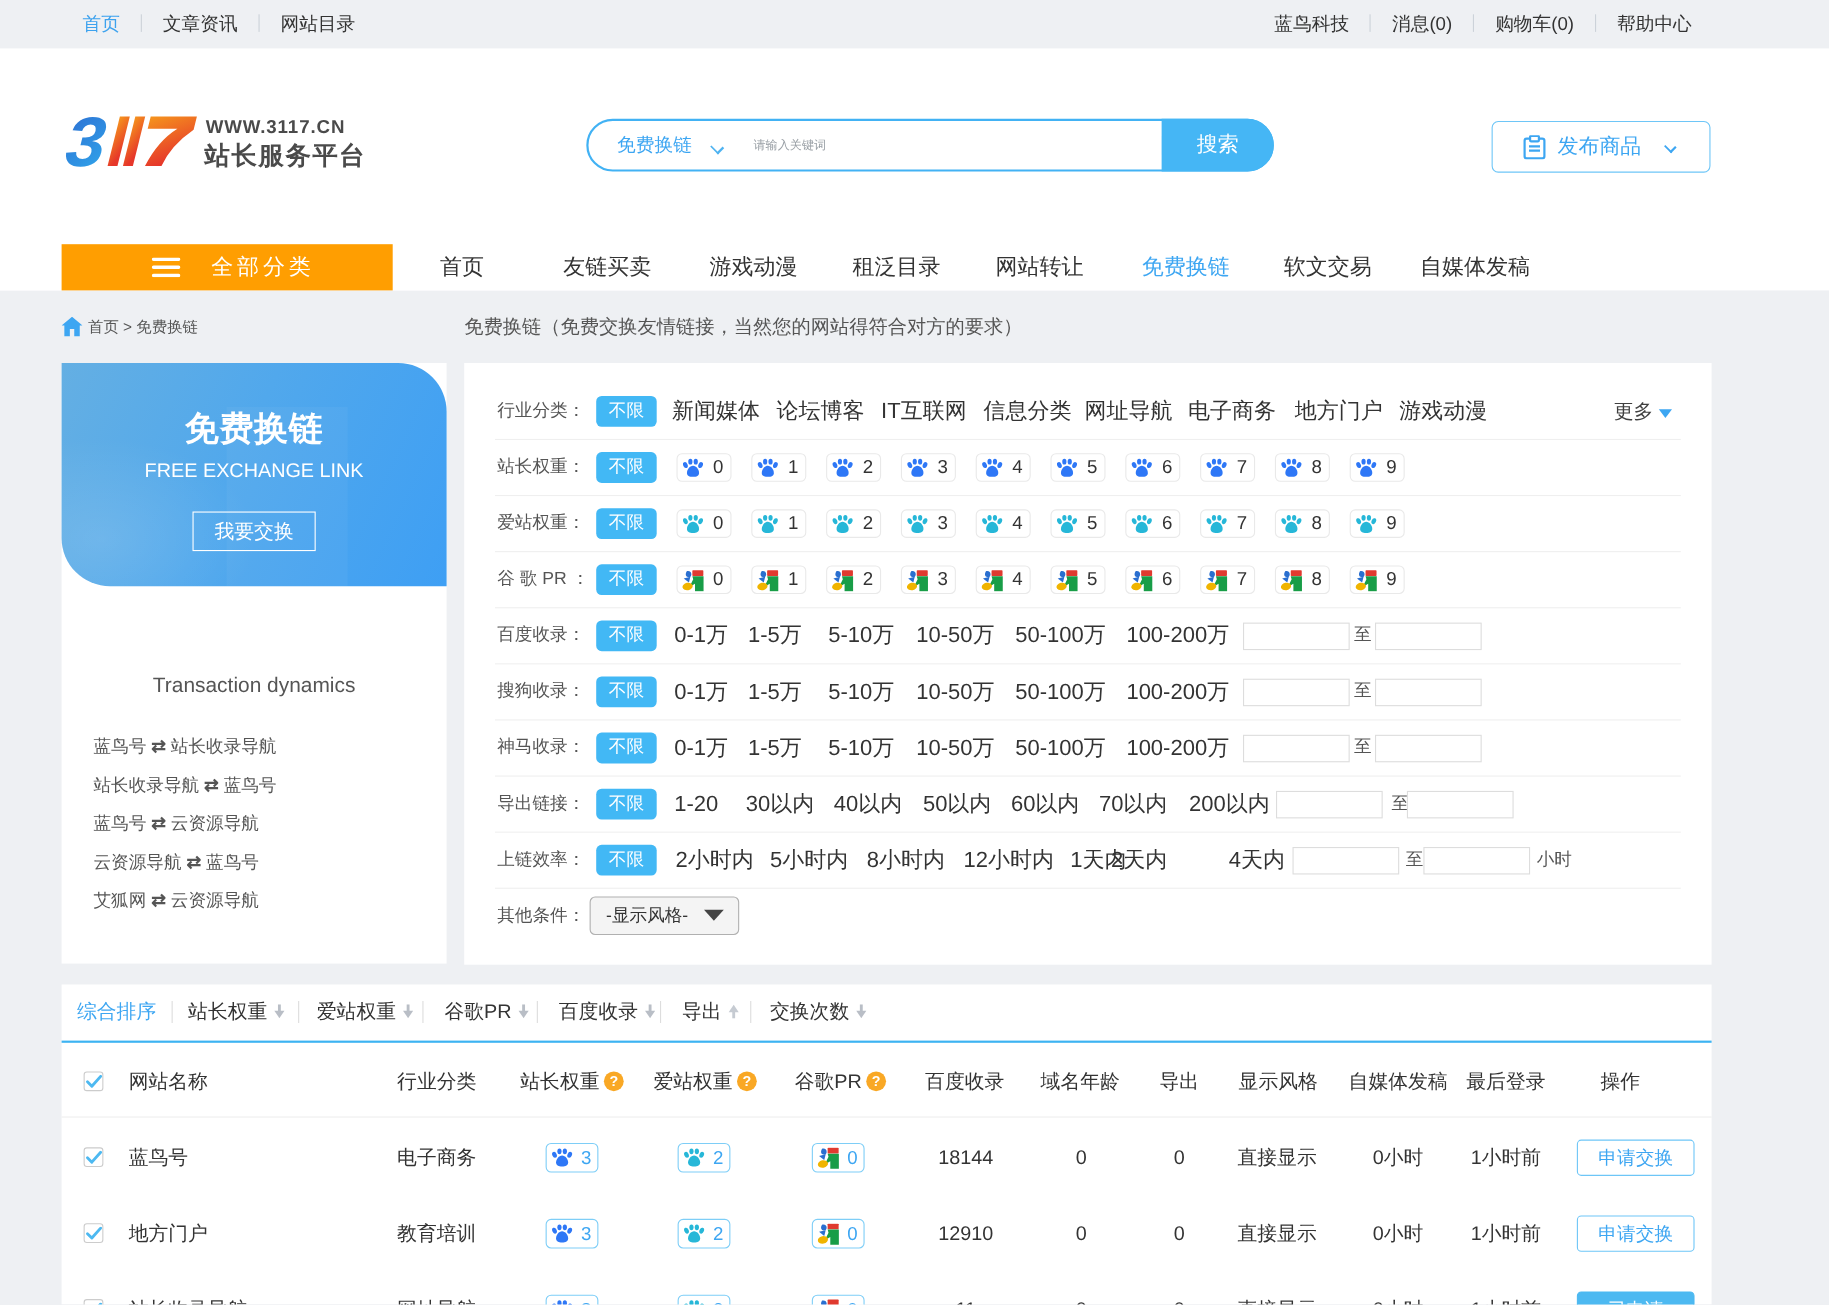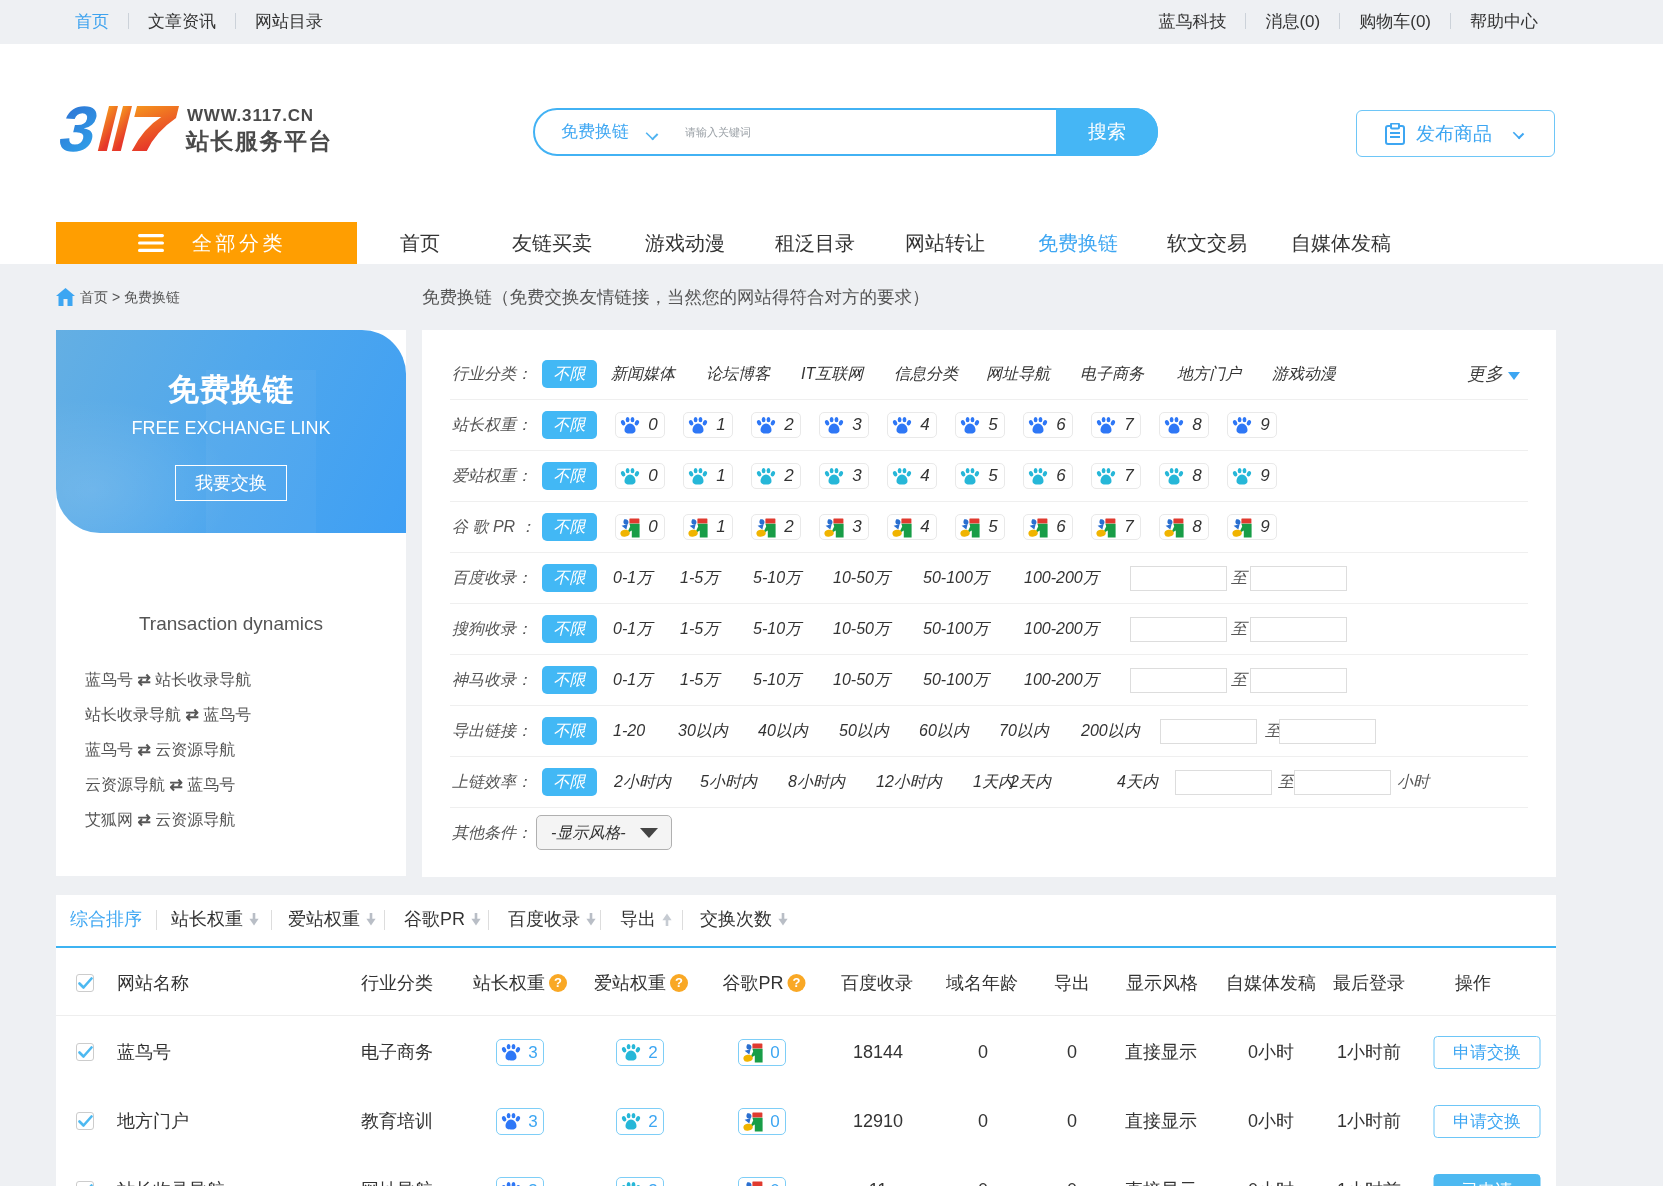--- a/index.html
+++ b/index.html
@@ -37,25 +37,25 @@
 .leftpanel { position:absolute; left:56px; top:330px; width:350px; height:546px; background:#fff; }
 .banner { position:absolute; left:0; top:0; width:350px; height:203px; border-radius:0 44px 0 44px; background:linear-gradient(115deg,#64afe3 0%,#51a8ec 45%,#3e9ff4 100%); overflow:hidden; }
 .banner .t1 { position:absolute; left:0; top:44px; width:100%; text-align:center; color:#fff; font-size:31px; font-weight:bold; letter-spacing:0.5px; line-height:1; }
 .banner .t2 { position:absolute; left:0; top:89px; width:100%; text-align:center; color:#fff; font-size:18px; line-height:1; }
 .banner .bbtn { position:absolute; left:119px; top:135px; width:112px; height:36px; border:1px solid #fff; color:#fff; font-size:18px; text-align:center; line-height:34px; }
 .dyn1 { position:absolute; left:0; top:238px; width:100%; text-align:center; font-size:24px; color:#333; }
 .dyn2 { position:absolute; left:0; top:283px; width:100%; text-align:center; font-size:19px; color:#555; }
 .dynlist { position:absolute; left:29px; top:332px; font-size:16px; color:#555; line-height:35px; }
 
 .rightpanel { position:absolute; left:422px; top:330px; width:1134px; height:547px; background:#fff; padding:19px 28px 0 28px; }
-.frow { position:relative; height:51px; border-bottom:1px solid #efefef;font-style:italic; }
+.frow { position:relative; height:51px; border-bottom:1px solid #efefef; }
 .frow.nb { border-bottom:none; }
 .frow .lab { position:absolute; left:2px; top:0; line-height:50px; font-size:16px; color:#555; }
 .bx { position:absolute; top:11px; width:55px; height:28px; background:#42b8f5; border-radius:5px; color:#fff; font-size:16px; text-align:center; line-height:28px; left:92px; }
-.opt { position:absolute; top:0; line-height:50px; font-size:16px; color:#333; white-space:nowrap; }
+.opt { position:absolute; top:0; line-height:50px; font-size:20px; color:#333; white-space:nowrap; }
 .pill { position:absolute; top:12px; width:50px; height:26px; border:1px solid #e9e9e9; border-radius:5px; background:#fff; }
 .pill svg { position:absolute; left:4px; top:3px; }
 .pill .n { position:absolute; left:27px; top:0; width:20px; text-align:center; line-height:24px; font-size:17px; color:#333; }
 .fin { position:absolute; top:13px; height:25px; width:97px; border:1px solid #ddd; background:#fff; }
 .zhi { position:absolute; top:0; line-height:50px; font-size:16px; color:#555; }
 .more { position:absolute; right:8px; top:0; line-height:50px; font-size:18px; color:#404040; }
 .selbox { position:absolute; left:86px; top:7px; width:136px; height:35px; border:1px solid #b0b0b0; border-radius:5px; background:#f4f4f4; font-size:16px; color:#333; line-height:33px; padding-left:14px; }
 
 .bottompanel { position:absolute; left:56px; top:895px; width:1500px; height:291px; background:#fff; }
 .sortbar { position:absolute; left:0; top:0; width:1500px; height:53px; border-bottom:2px solid #3db3f2; }

